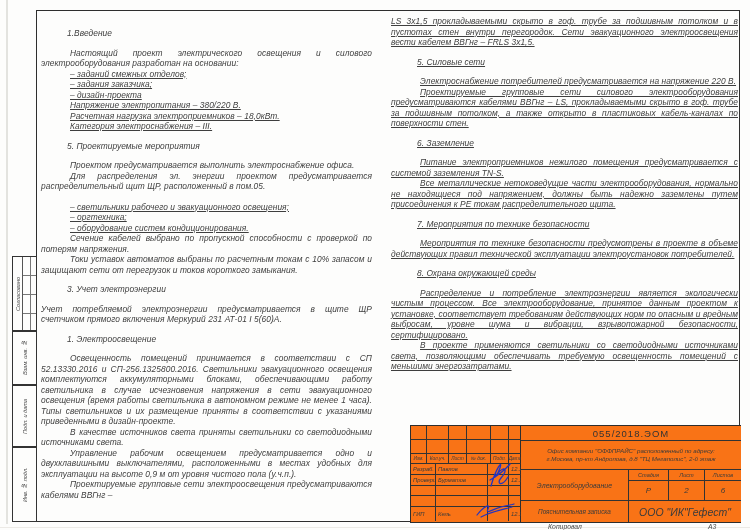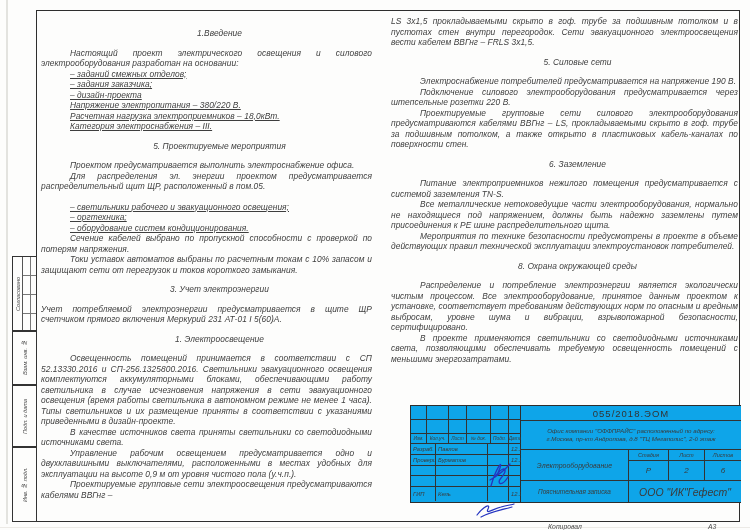--- a/index.html
+++ b/index.html
@@ -23,30 +23,30 @@
   .gbox.plain .vlabel { width:100%; }
   .soglas-grid { position:absolute; left:9px; top:0; right:0; bottom:0;
     border-left:0.8px solid #555; }
   .soglas-grid .v { position:absolute; top:0; bottom:0; width:0; border-left:0.8px solid #777; }
   .soglas-grid .hz { position:absolute; left:0; right:0; height:0; border-top:0.8px solid #777; }
 
   
   .col { position:absolute; color:#3e3e3e; font-style:italic;
     font-size:8.4px; line-height:10.5px; letter-spacing:0.05px; }
   .col1 { left:41px; top:19px; width:331px; }
-  .col2 { left:391px; top:16px; width:347px; }
-  .blk.h { margin:9px 0 9px 0; padding-left:26px;text-align:center; }
+  .col2 { left:391px; top:16px; width:347px;text-decoration:underline; }
+  .blk.h { margin:9px 0 9px 0; padding-left:26px; }
   .blk.p { text-indent:29px; text-align:justify; }
   .blk.p0 { text-align:justify; }
   .blk.l { padding-left:29px;text-decoration:underline; }
   .blk.sp { height:10px; }
 
   
-  .tb { position:absolute; left:410px; top:405px; width:331px; height:98px;
-    display:flex; border:1.5px solid #2e2e2e; border-right:none; background:#0ea5e9;
+  .tb { position:absolute; left:410px; top:425px; width:331px; height:98px;
+    display:flex; border:1.5px solid #2e2e2e; border-right:none; background:#f97316;
     color:#3b3b3b; font-style:italic; }
   .tb-sig { width:110px; flex:none; border-right:1.4px solid #2e2e2e; display:flex; flex-direction:column; }
   .tb-rev  { display:grid; grid-template-columns:16px 22px 18px 24px 18px 12px; grid-template-rows:14px 14px; }
   .tb-head { display:grid; grid-template-columns:16px 22px 18px 24px 18px 12px; grid-template-rows:10px; }
   .tb-rows { display:grid; grid-template-columns:25px 52px 21px 12px; grid-template-rows:11px 11px 10px 11px 14px; flex:1; }
   .tb-rev > div, .tb-head > div, .tb-rows > div {
     border-right:0.8px solid #333; border-bottom:0.8px solid #333;
     overflow:hidden; white-space:nowrap; display:flex; align-items:center;
     font-size:5.8px; padding-left:2px; }
   .tb-head > div { font-size:4.8px; justify-content:center; padding-left:0; }
@@ -129,26 +129,26 @@
       <div class="blk p0">Учет потребляемой электроэнергии предусматривается в щите ЩР счетчиком прямого включения Меркурий 231 АТ-01 I 5(60)А.</div>
       <div class="blk h">1. Электроосвещение</div>
       <div class="blk p">Освещенность помещений принимается в соответствии с СП 52.13330.2016 и СП-256.1325800.2016. Светильники эвакуационного освещения комплектуются аккумуляторными блоками, обеспечивающими работу светильника в случае исчезновения напряжения в сети эвакуационного освещения (время работы светильника в автономном режиме не менее 1 часа). Типы светильников и их размещение приняты в соответствии с указаниями приведенными в дизайн-проекте.</div>
       <div class="blk p">В качестве источников света приняты светильники со светодиодными источниками света.</div>
       <div class="blk p">Управление рабочим освещением предусматривается одно и двухклавишными выключателями, расположенными в местах удобных для эксплуатации на высоте 0,9 м от уровня чистого пола (у.ч.п.).</div>
       <div class="blk p">Проектируемые групповые сети электроосвещения предусматриваются кабелями ВВГнг –</div>
     </div>
   <div class="col col2">
       <div class="blk p0">LS 3х1,5 прокладываемыми  скрыто в гоф. трубе за подшивным потолком и в пустотах стен внутри перегородок. Сети эвакуационного электроосвещения вести кабелем ВВГнг – FRLS 3х1,5.</div>
       <div class="blk h">5. Силовые сети</div>
-      <div class="blk p">Электроснабжение потребителей предусматривается на напряжение 190 В.</div>
-      <div class="blk p">Подключение силового электрооборудования предусматривается через штепсельные розетки 220 В.</div>
+      <div class="blk p">Электроснабжение потребителей предусматривается на напряжение 220 В.</div>
       <div class="blk p">Проектируемые групповые сети силового электрооборудования предусматриваются кабелями ВВГнг – LS, прокладываемыми скрыто в гоф. трубе за подшивным потолком, а также открыто в пластиковых кабель-каналах по поверхности стен.</div>
       <div class="blk h">6. Заземление</div>
       <div class="blk p">Питание электроприемников нежилого помещения предусматривается с системой заземления TN-S.</div>
-      <div class="blk p">Все металлические нетоковедущие части электрооборудования, нормально не находящиеся под напряжением, должны быть надежно заземлены путем присоединения к  РЕ шине распределительного щита.</div>
+      <div class="blk p">Все металлические нетоковедущие части электрооборудования, нормально не находящиеся под напряжением, должны быть надежно заземлены путем присоединения к  РЕ токам распределительного щита.</div>
+      <div class="blk h">7. Мероприятия по технике безопасности</div>
       <div class="blk p">Мероприятия по технике безопасности предусмотрены в проекте в объеме действующих правил технической эксплуатации электроустановок потребителей.</div>
       <div class="blk h">8. Охрана окружающей среды</div>
       <div class="blk p">Распределение и потребление электроэнергии является экологически чистым процессом. Все электрооборудование, принятое данным проектом к установке, соответствует требованиям действующих норм по опасным и вредным выбросам, уровне шума и вибрации, взрывопожарной безопасности, сертифицировано.</div>
       <div class="blk p">В проекте применяются светильники со светодиодными источниками света, позволяющими обеспечивать требуемую освещенность помещений с меньшими энергозатратами.</div>
     </div>
 
   <div class="tb">
     <div class="tb-sig">
       <div class="tb-rev">
           <div></div>

